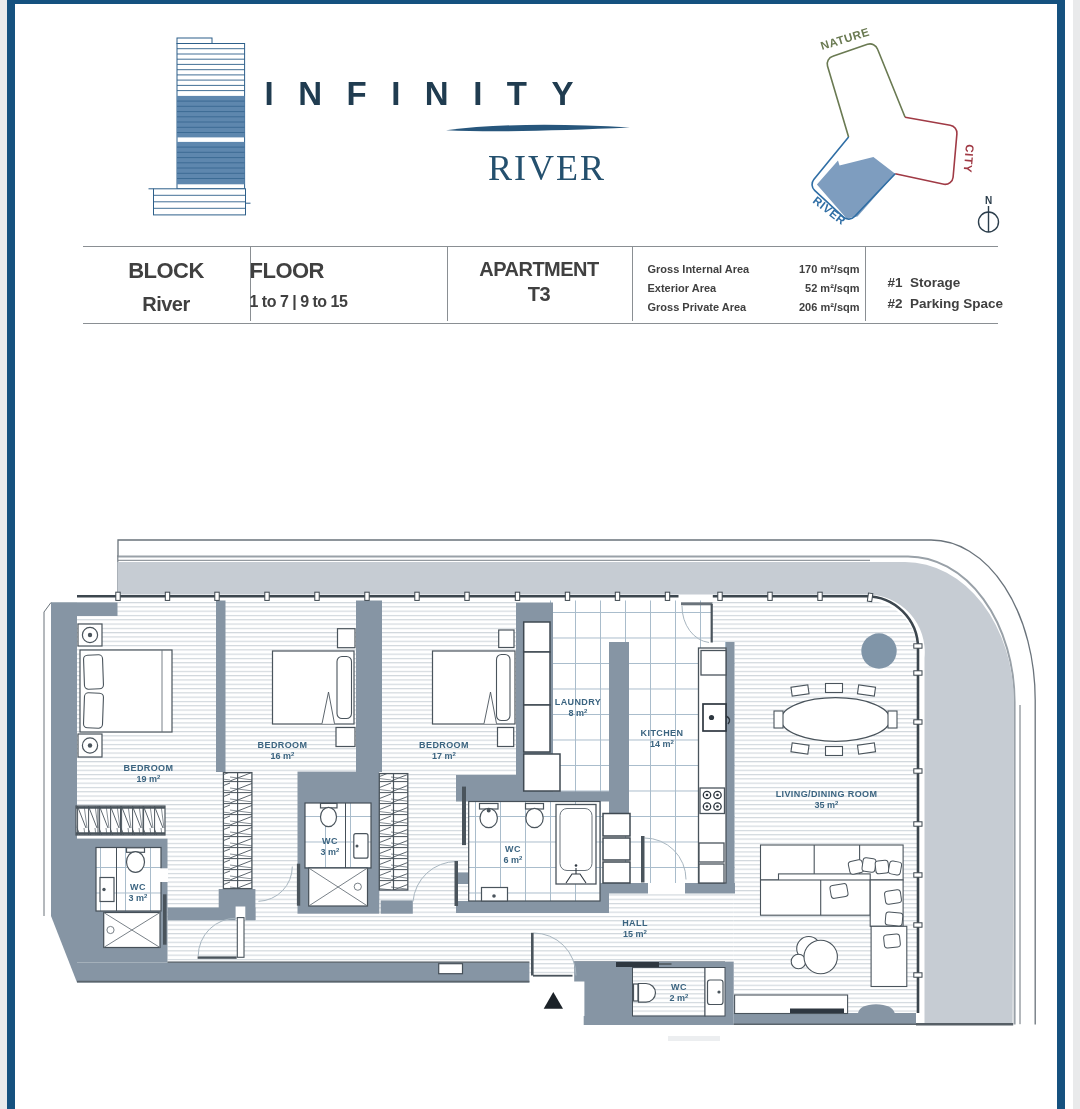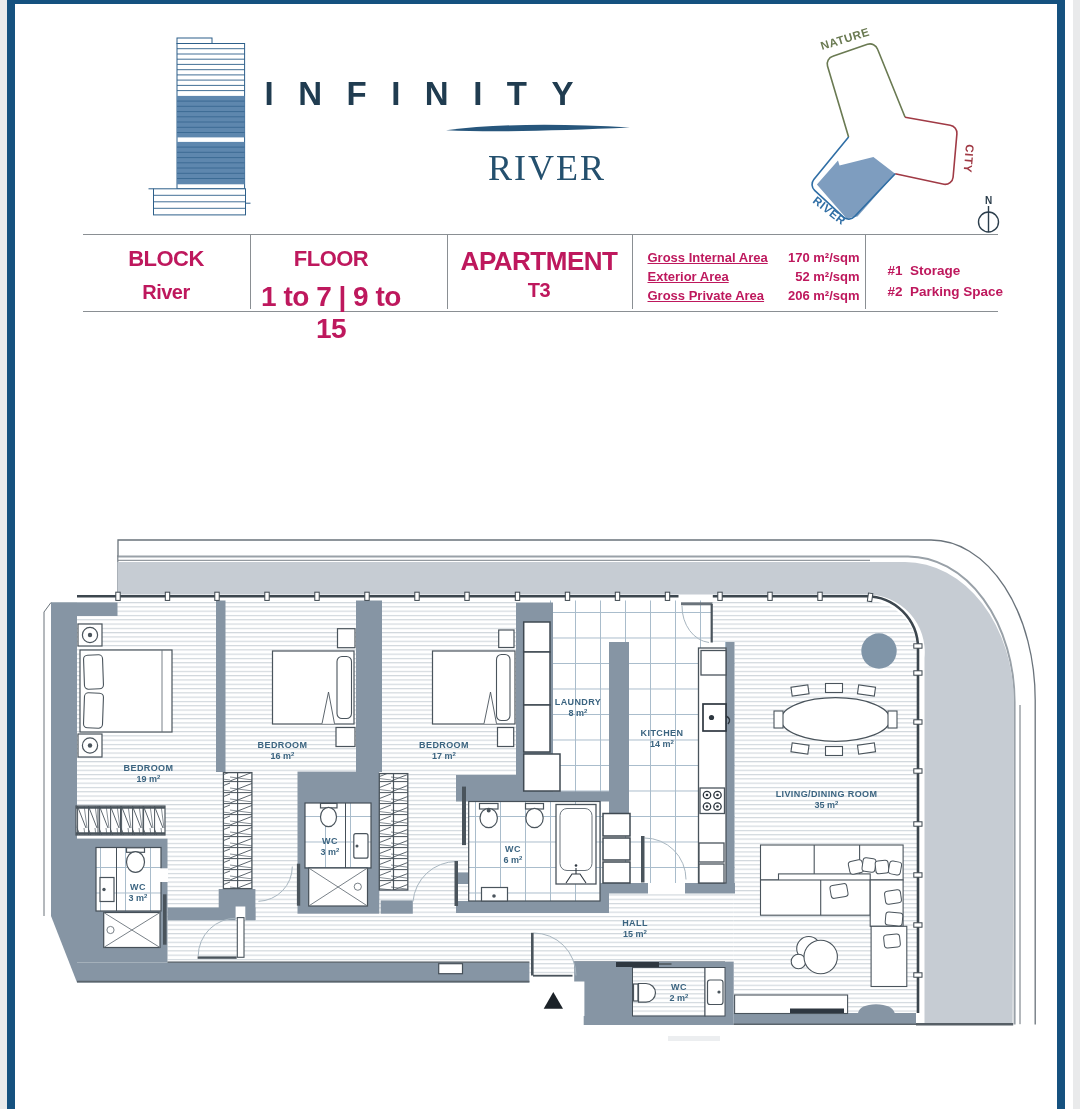--- a/index.html
+++ b/index.html
@@ -90,46 +90,46 @@
 
   <text x="966" y="144" fill="#a03a45" font-size="11.5" font-weight="bold" letter-spacing="0.6" transform="rotate(95 966 144)">CITY</text>
 
   <text x="812" y="202" fill="#2f6ea5" font-size="11.5" font-weight="bold" letter-spacing="0.6" transform="rotate(38 812 202)">RIVER</text>
 
   <circle cx="988.5" cy="222" r="10" fill="none" stroke="#2c3e4c" stroke-width="1.4"></circle>
   <line x1="988.5" y1="232" x2="988.5" y2="206" stroke="#2c3e4c" stroke-width="1.4"></line>
   <text x="988.5" y="204" fill="#2c3e4c" font-size="10" font-weight="bold" text-anchor="middle">N</text>
 </svg>
 
-<div class="abs" style="left:82.5px;top:234px;width:915.5px;height:77.5px;border-top:1.6px solid #8a8f93;border-bottom:1.6px solid #8a8f93;box-sizing:border-box;color:#be185d;">
+<div class="abs" style="left:82.5px;top:246px;width:915.5px;height:77.5px;border-top:1.6px solid #8a8f93;border-bottom:1.6px solid #8a8f93;box-sizing:border-box;color:#404040;">
 
   <div class="abs" style="left:167px;top:0;width:1.4px;height:74.4px;background:#8a8f93;"></div>
 
   <div class="abs" style="left:364.5px;top:0;width:1.4px;height:74.4px;background:#8a8f93;"></div>
 
   <div class="abs" style="left:549px;top:0;width:1.4px;height:74.4px;background:#8a8f93;"></div>
 
   <div class="abs" style="left:782px;top:0;width:1.4px;height:74.4px;background:#8a8f93;"></div>
 
   <div class="abs" style="left:0;top:0;width:167px;text-align:center;">
     <div style="font-size:22px;font-weight:bold;letter-spacing:-0.5px;margin-top:11px;">BLOCK</div>
     <div style="font-size:20px;font-weight:bold;letter-spacing:-0.5px;margin-top:9px;">River</div>
   </div>
 
-  <div class="abs" style="left:167px;top:0;width:163px;text-align:center;">
+  <div class="abs" style="left:167px;top:0;width:163px;">
     <div style="font-size:22px;font-weight:bold;letter-spacing:-0.5px;margin-top:11px;">FLOOR</div>
-    <div style="font-size:28px;font-weight:bold;letter-spacing:-0.5px;margin-top:9px;">1 to 7 | 9 to 15</div>
+    <div style="font-size:16px;font-weight:bold;letter-spacing:-0.5px;margin-top:9px;">1 to 7 | 9 to 15</div>
   </div>
 
   <div class="abs" style="left:364px;top:0;width:185px;text-align:center;">
-    <div style="font-size:26px;font-weight:bold;letter-spacing:-0.5px;margin-top:11px;">APARTMENT</div>
+    <div style="font-size:20px;font-weight:bold;letter-spacing:-0.5px;margin-top:11px;">APARTMENT</div>
     <div style="font-size:20px;font-weight:bold;letter-spacing:-0.5px;margin-top:2px;">T3</div>
   </div>
 
-  <div class="abs" style="left:565px;top:13px;width:212px;font-size:13px;font-weight:bold;line-height:19px;text-decoration:underline;">
+  <div class="abs" style="left:565px;top:13px;width:212px;font-size:11px;font-weight:bold;line-height:19px;">
     <div>Gross Internal Area<span style="float:right">170 m²/sqm</span></div>
     <div>Exterior Area<span style="float:right">52 m²/sqm</span></div>
     <div>Gross Private Area<span style="float:right">206 m²/sqm</span></div>
   </div>
 
   <div class="abs" style="left:805px;top:13px;width:130px;font-size:13.5px;font-weight:bold;line-height:21px;margin-top:12px;">
     <div>#1&nbsp; Storage</div>
     <div>#2&nbsp; Parking Space</div>
   </div>
 </div>

